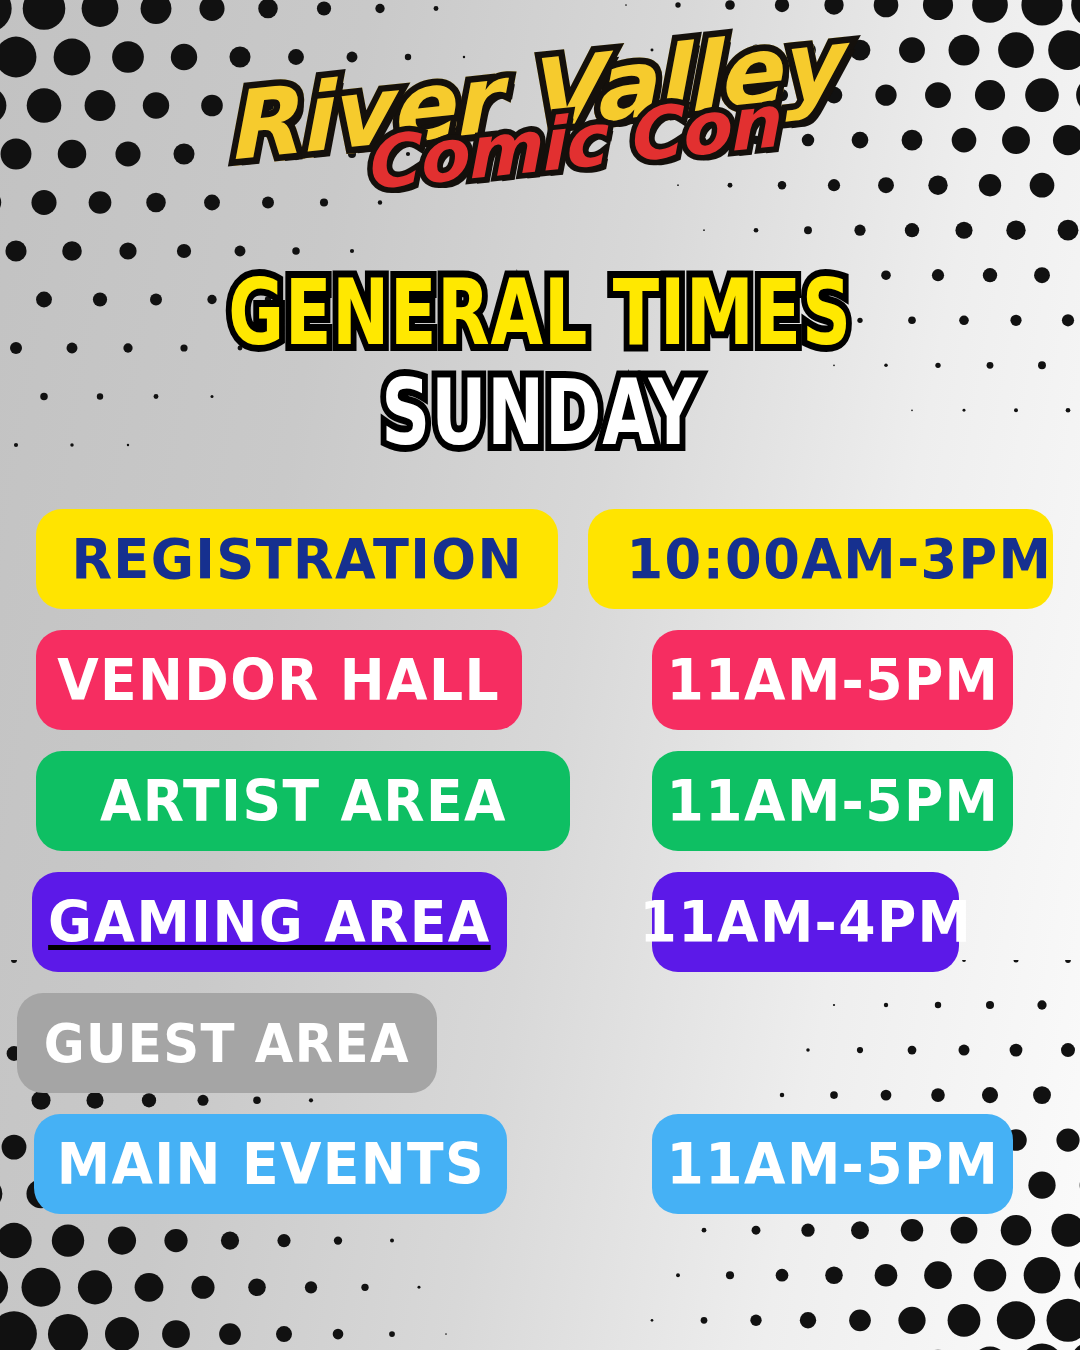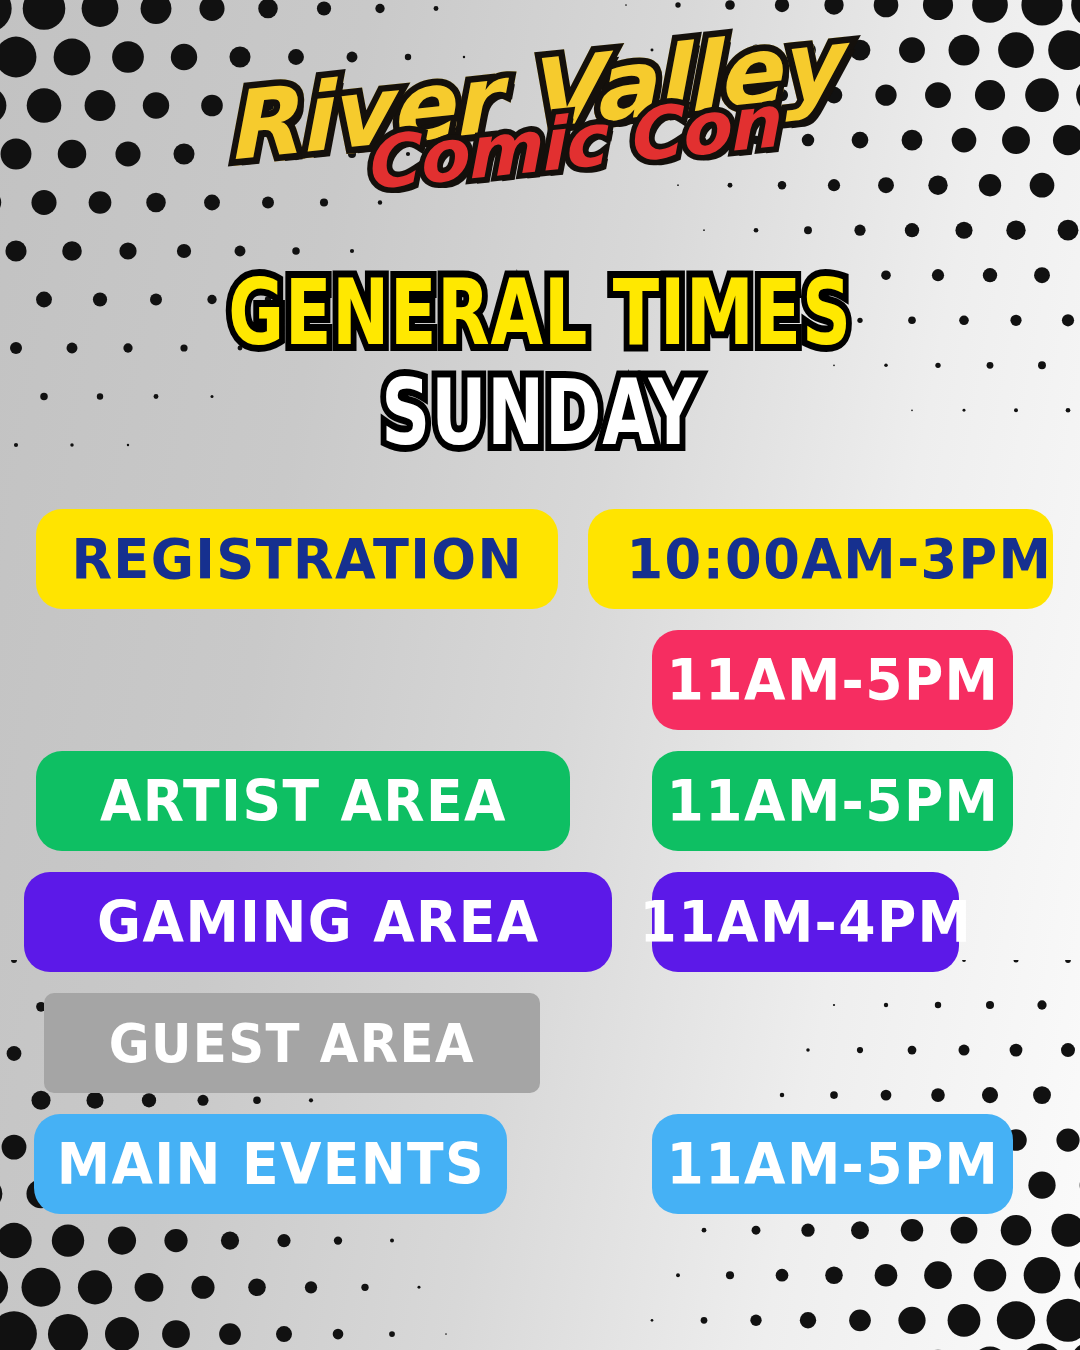--- a/index.html
+++ b/index.html
@@ -136,22 +136,22 @@
     letter-spacing: 1.5px;
     line-height: 1;
     white-space: nowrap;
     transform: scaleX(0.94);
   }
 
   
   .row-0 .label { left: 36px;  width: 522px; }
   .row-1 .label { left: 36px;  width: 486px; }
   .row-2 .label { left: 36px;  width: 534px; }
-  .row-3 .label { left: 24px;  width: 588px; }
-  .row-4 .label { left: 44px;  width: 496px; border-radius: 10px; }
+  .row-3 .label { left: 32px;  width: 475px; text-decoration: underline; }
+  .row-4 .label { left: 17px;  width: 420px; }
   .row-5 .label { left: 34px;  width: 473px; }
 
   
   .row-0 .time { left: 588px; width: 465px; padding-left: 37px; }
   .row-1 .time { left: 652px; width: 361px; }
   .row-2 .time { left: 652px; width: 361px; }
   .row-3 .time { left: 652px; width: 307px; }
   .row-4 .time { left: 652px; width: 361px; }
   .row-5 .time { left: 652px; width: 361px; }
 
@@ -654,20 +654,23 @@
   <div id="schedule">
       <div class="row row-0">
         <div class="pill label" style="background: rgb(255, 228, 0);">
           <span style="color: rgb(22, 48, 143);">REGISTRATION</span>
         </div>
         <div class="pill time" style="background: rgb(255, 228, 0);">
           <span style="color: rgb(22, 48, 143);">10:00AM-3PM</span>
         </div>
       </div>
       <div class="row row-1">
+        <div class="pill label" style="background: rgb(246, 45, 97);">
+          <span style="color: rgb(255, 255, 255);">VENDOR HALL</span>
+        </div>
         <div class="pill time" style="background: rgb(246, 45, 97);">
           <span style="color: rgb(255, 255, 255);">11AM-5PM</span>
         </div>
       </div>
       <div class="row row-2">
         <div class="pill label" style="background: rgb(14, 191, 99);">
           <span style="color: rgb(255, 255, 255);">ARTIST AREA</span>
         </div>
         <div class="pill time" style="background: rgb(14, 191, 99);">
           <span style="color: rgb(255, 255, 255);">11AM-5PM</span>

